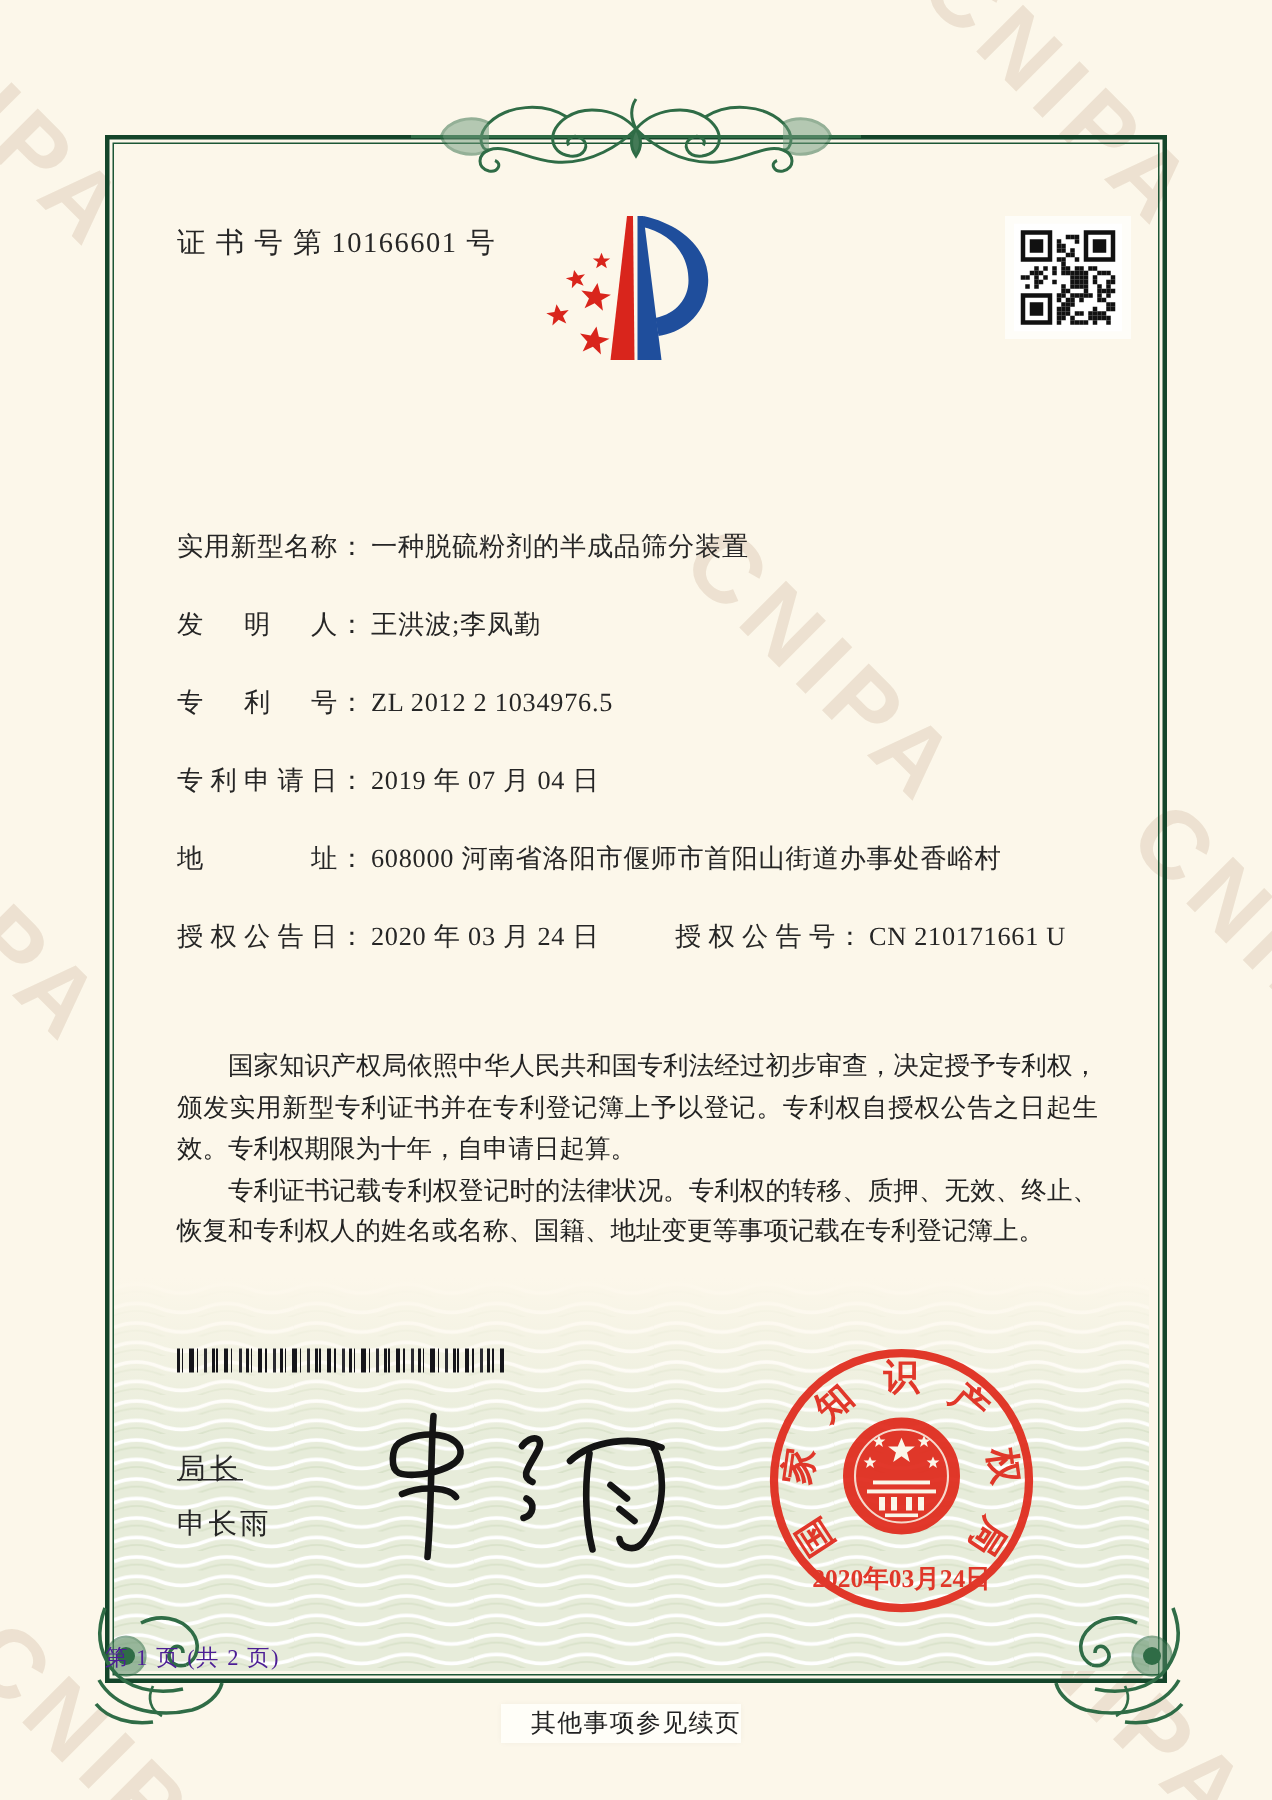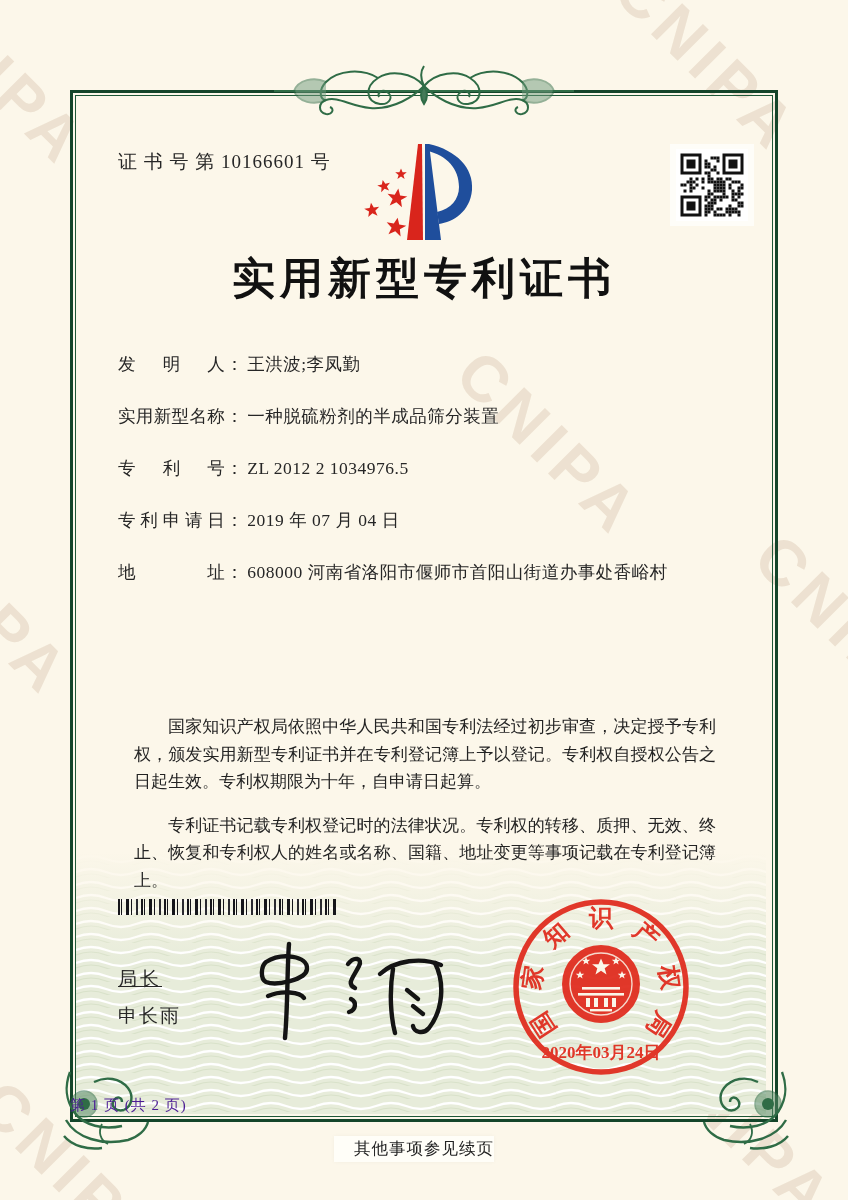--- a/index.html
+++ b/index.html
@@ -39,21 +39,21 @@
     vertical-align:top;
   }
   .colon{display:inline-block; margin:0 4px 0 1px;}
   .fvalue{letter-spacing:0.5px;}
   .grant-no-group{position:absolute; left:332px; top:0;}
   
   .body-text{
     position:absolute; left:118px; top:697px; width:614px;
     font-size:17px; line-height:27.5px; text-align:justify; color:#232323;
   }
-  .body-text p{margin:16px; text-indent:2em;}
+  .body-text p{margin:0; text-indent:2em;}
   
   .waves{position:absolute; left:76px; top:852px; pointer-events:none;}
   .barcode{
     position:absolute; left:118px; top:899px; width:218px; height:16px;
     background:
       repeating-linear-gradient(90deg,#15151a 0 2px,transparent 2px 3px,#15151a 3px 4px,transparent 4px 8px,#15151a 8px 11px,transparent 11px 13px,#15151a 13px 14px,transparent 14px 18px,#2a2a30 18px 20px,transparent 20px 23px);
   }
   .director-label{position:absolute; left:118px; top:966px; font-size:19px; letter-spacing:3px;text-decoration:underline;}
   .director-name{position:absolute; left:118px; top:1003px; font-size:19px; letter-spacing:2px;}
   .signature{position:absolute; left:232px; top:938px;}
@@ -303,37 +303,42 @@
         <rect x="28.5" y="64.5" width="3" height="3"></rect>
         <rect x="37.5" y="64.5" width="3" height="3"></rect>
         <rect x="40.5" y="64.5" width="3" height="3"></rect>
         <rect x="43.5" y="64.5" width="3" height="3"></rect>
         <rect x="46.5" y="64.5" width="3" height="3"></rect>
         <rect x="52.5" y="64.5" width="3" height="3"></rect>
         <rect x="61.5" y="64.5" width="3" height="3"></rect>
       </g>
   </svg>
 
-  <div class="title">实用新型专利证书</div>
 
   <div class="fields">
     <div class="row">
+      <span class="flabel">实用新型名称</span><span class="colon">：</span><span class="fvalue">一种脱硫粉剂的半成品筛分装置</span>
+    </div>
+    <div class="row">
       <span class="flabel">发明人</span><span class="colon">：</span><span class="fvalue">王洪波;李凤勤</span>
     </div>
     <div class="row">
-      <span class="flabel">实用新型名称</span><span class="colon">：</span><span class="fvalue">一种脱硫粉剂的半成品筛分装置</span>
-    </div>
-    <div class="row">
       <span class="flabel">专利号</span><span class="colon">：</span><span class="fvalue">ZL 2012 2 1034976.5</span>
     </div>
     <div class="row">
       <span class="flabel">专利申请日</span><span class="colon">：</span><span class="fvalue">2019 年 07 月 04 日</span>
     </div>
     <div class="row">
       <span class="flabel">地址</span><span class="colon">：</span><span class="fvalue">608000 河南省洛阳市偃师市首阳山街道办事处香峪村</span>
+    </div>
+    <div class="row">
+      <span class="flabel">授权公告日</span><span class="colon">：</span><span class="fvalue">2020 年 03 月 24 日</span>
+      <span class="grant-no-group">
+        <span class="flabel">授权公告号</span><span class="colon">：</span><span class="fvalue">CN 210171661 U</span>
+      </span>
     </div>
   </div>
 
   <div class="body-text">
     <p>国家知识产权局依照中华人民共和国专利法经过初步审查，决定授予专利权，颁发实用新型专利证书并在专利登记簿上予以登记。专利权自授权公告之日起生效。专利权期限为十年，自申请日起算。</p>
     <p>专利证书记载专利权登记时的法律状况。专利权的转移、质押、无效、终止、恢复和专利权人的姓名或名称、国籍、地址变更等事项记载在专利登记簿上。</p>
   </div>
 
   <div class="barcode"></div>
 

